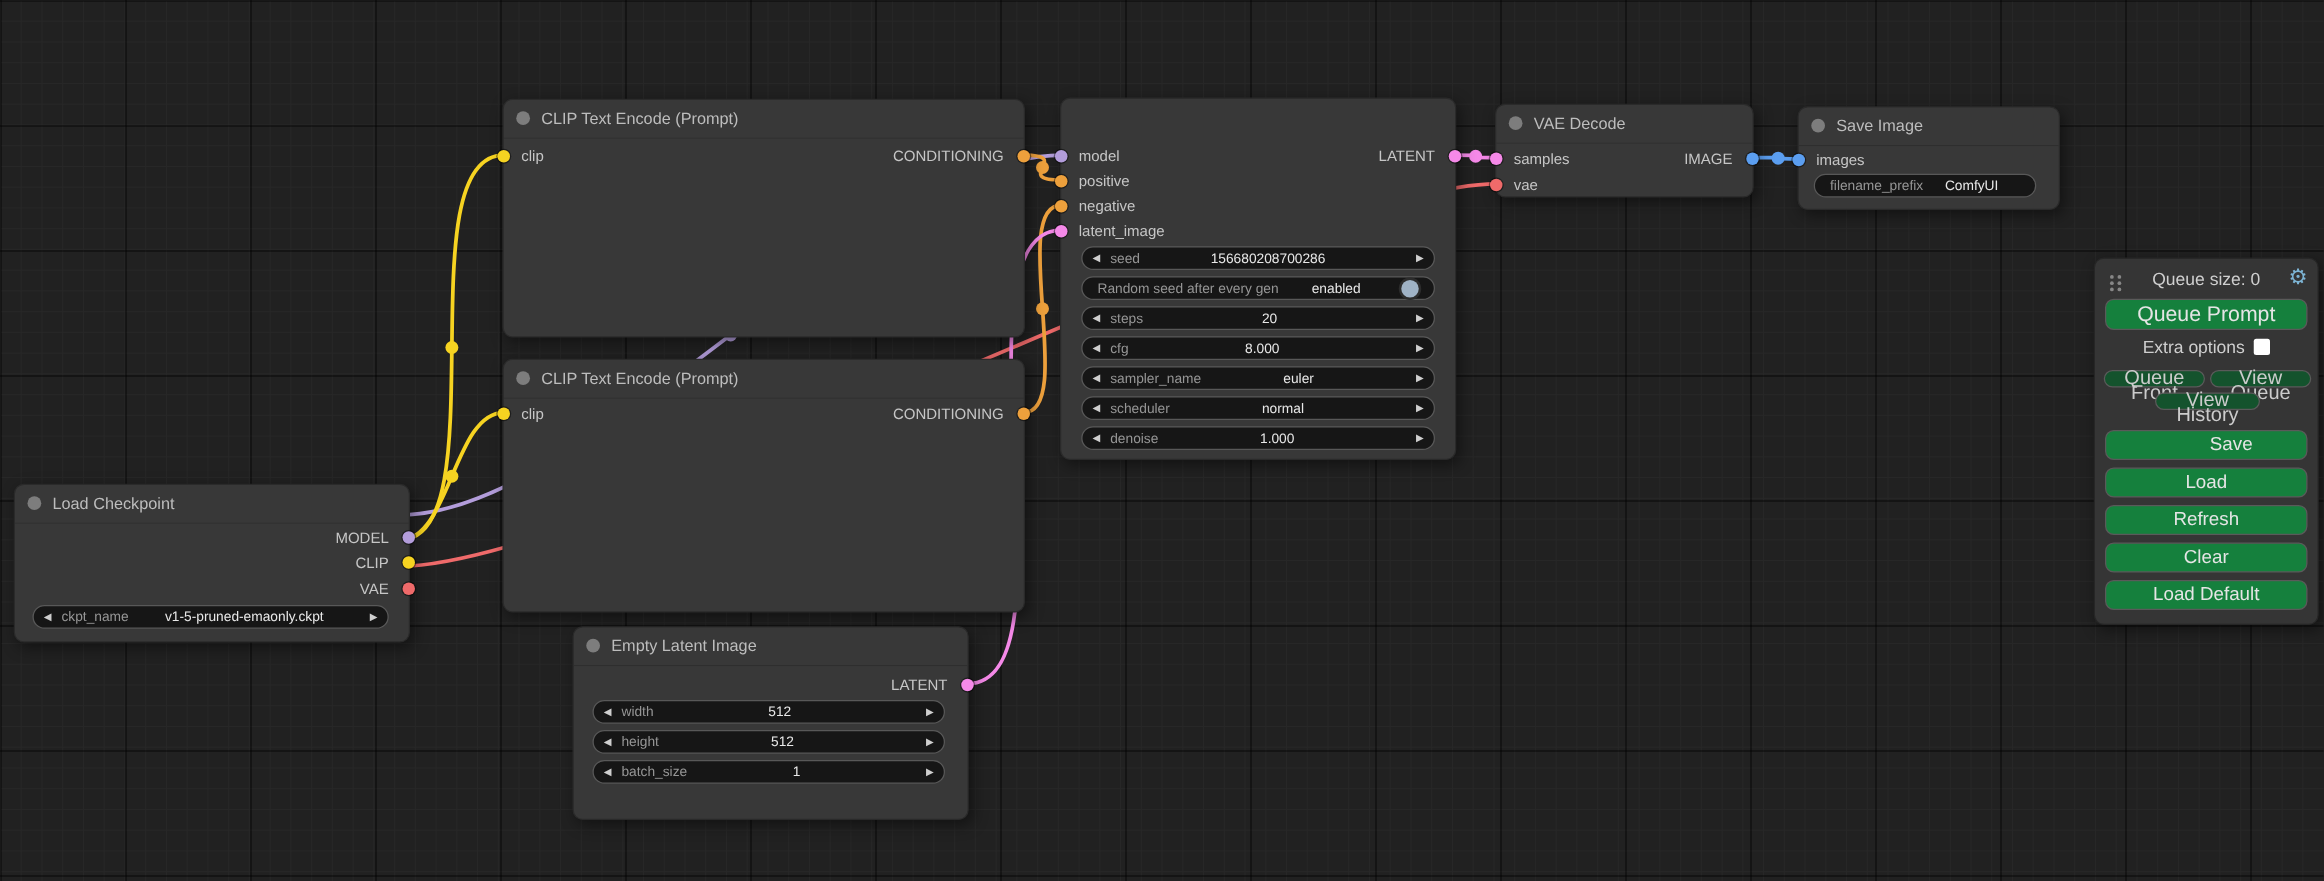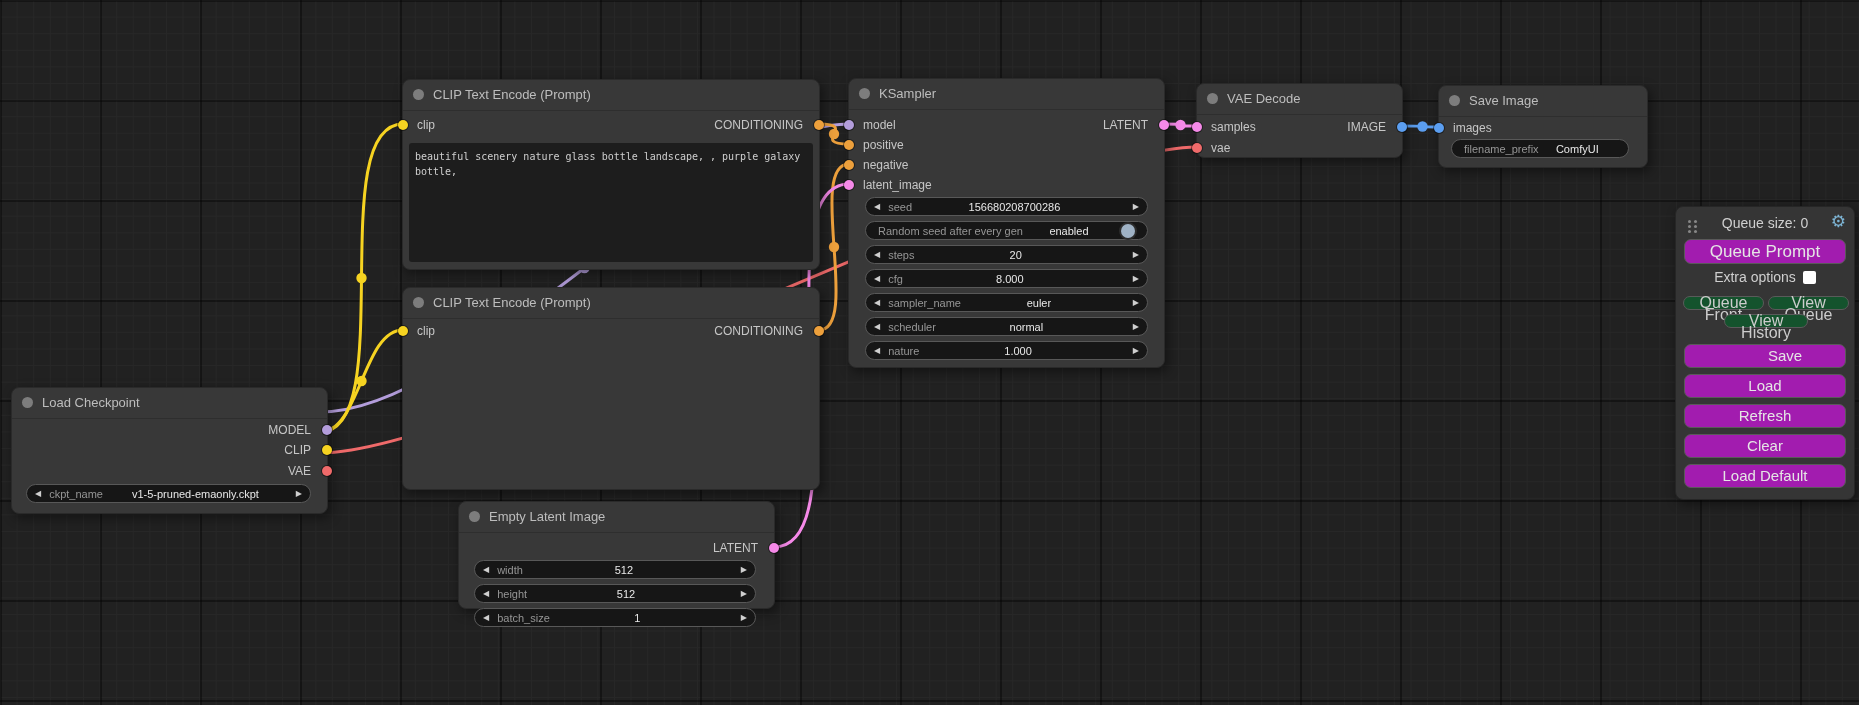--- a/index.html
+++ b/index.html
@@ -63,21 +63,21 @@
     background:#353535;border:1px solid #262626;border-radius:8px;
     box-shadow:3px 4px 12px rgba(0,0,0,.45);box-sizing:border-box;
   }
   .q-header{position:absolute;left:0;top:8px;width:100%;text-align:center;
     font-size:14px;color:#cfcfcf;}
   .drag-dots{position:absolute;left:12px;top:13px;width:3px;height:3px;background:#878787;border-radius:50%;
     box-shadow:6px 0 0 #878787,0 5px 0 #878787,6px 5px 0 #878787,0 10px 0 #878787,6px 10px 0 #878787;}
   .gear{position:absolute;right:8px;top:5px;font-size:17px;color:#7db4d4;cursor:pointer;line-height:20px;}
   .qbtn{
     position:absolute;left:8px;right:8px;height:24px;box-sizing:border-box;
-    background:#a21caf;border:1px solid #5a5a5a;border-radius:7px;
+    background:#15803d;border:1px solid #5a5a5a;border-radius:7px;
     color:#e5e5e5;font-size:15px;text-align:center;line-height:22px;cursor:pointer;
     font-family:"Liberation Sans", sans-serif;
   }
   .qbtn.prompt{font-size:17px;height:25px;line-height:23px;}
   .qsmall{
     position:absolute;height:14px;box-sizing:border-box;
     background:#14532d;border:1px solid #5a5a5a;border-radius:8px;
     color:#cccccc;font-size:16px;text-align:center;line-height:12px;cursor:pointer;
   }
   .extra-row{position:absolute;left:0;top:62px;width:100%;display:flex;
@@ -124,33 +124,31 @@
       <span class="warr">▶</span>
     </div>
   </div>
 
   <div class="node" style="left:402px;top:79px;width:418px;height:191px;">
     <div class="node-title"><span class="title-dot"></span><span>CLIP Text Encode (Prompt)</span></div>
     <span class="dot din" style="top: 40px; background: rgb(246, 211, 33);"></span>
     <span class="srow in" style="top:35px;">clip</span>
     <span class="srow out" style="top:35px;">CONDITIONING</span>
     <span class="dot dout" style="top: 40px; background: rgb(237, 160, 60);"></span>
-    <div class="prompt-text" style="left:6px;right:6px;top:63px;height:119px;">beautiful scenery nature glass bottle landscape, , purple galaxy bottle,</div>
   </div>
 
   <div class="node" style="left:402px;top:287px;width:418px;height:203px;">
     <div class="node-title"><span class="title-dot"></span><span>CLIP Text Encode (Prompt)</span></div>
     <span class="dot din" style="top: 38px; background: rgb(246, 211, 33);"></span>
     <span class="srow in" style="top:33px;">clip</span>
     <span class="srow out" style="top:33px;">CONDITIONING</span>
     <span class="dot dout" style="top: 38px; background: rgb(237, 160, 60);"></span>
   </div>
 
   <div class="node" style="left:848px;top:78px;width:317px;height:290px;">
-    <div class="node-title"><span class="title-dot"></span><span>KSampler</span></div>
     <span class="dot din" style="top: 41px; background: rgb(179, 157, 219);"></span>
     <span class="srow in" style="top:36px;">model</span>
     <span class="srow out" style="top:36px;">LATENT</span>
     <span class="dot dout" style="top: 41px; background: rgb(245, 137, 232);"></span>
     <span class="dot din" style="top: 61px; background: rgb(237, 160, 60);"></span>
     <span class="srow in" style="top:56px;">positive</span>
     <span class="dot din" style="top: 81px; background: rgb(237, 160, 60);"></span>
     <span class="srow in" style="top:76px;">negative</span>
     <span class="dot din" style="top: 101px; background: rgb(245, 137, 232);"></span>
     <span class="srow in" style="top:96px;">latent_image</span>
@@ -185,27 +183,27 @@
       <span class="warr">▶</span>
     </div>
     <div class="widget" style="top:238px;left:16px;right:16px;">
       <span class="warr">◀</span>
       <span class="wlabel">scheduler</span>
       <span class="wvalue">normal</span>
       <span class="warr">▶</span>
     </div>
     <div class="widget" style="top:262px;left:16px;right:16px;">
       <span class="warr">◀</span>
-      <span class="wlabel">nature</span>
+      <span class="wlabel">denoise</span>
       <span class="wvalue">1.000</span>
       <span class="warr">▶</span>
     </div>
   </div>
 
-  <div class="node" style="left:458px;top:501px;width:317px;height:108px;">
+  <div class="node" style="left:458px;top:501px;width:317px;height:155px;">
     <div class="node-title"><span class="title-dot"></span><span>Empty Latent Image</span></div>
     <span class="srow out" style="top:36px;">LATENT</span>
     <span class="dot dout" style="top: 41px; background: rgb(245, 137, 232);"></span>
     <div class="widget" style="top:58px;left:15px;right:18px;">
       <span class="warr">◀</span>
       <span class="wlabel">width</span>
       <span class="wvalue">512</span>
       <span class="warr">▶</span>
     </div>
     <div class="widget" style="top:82px;left:15px;right:18px;">

